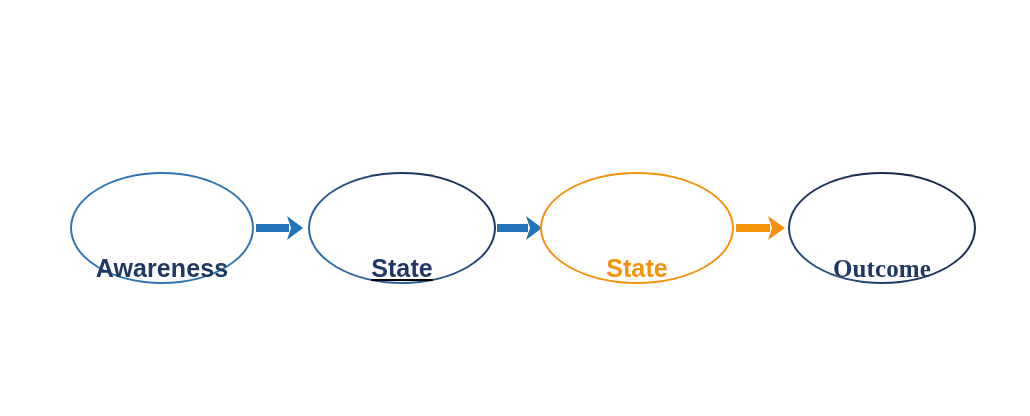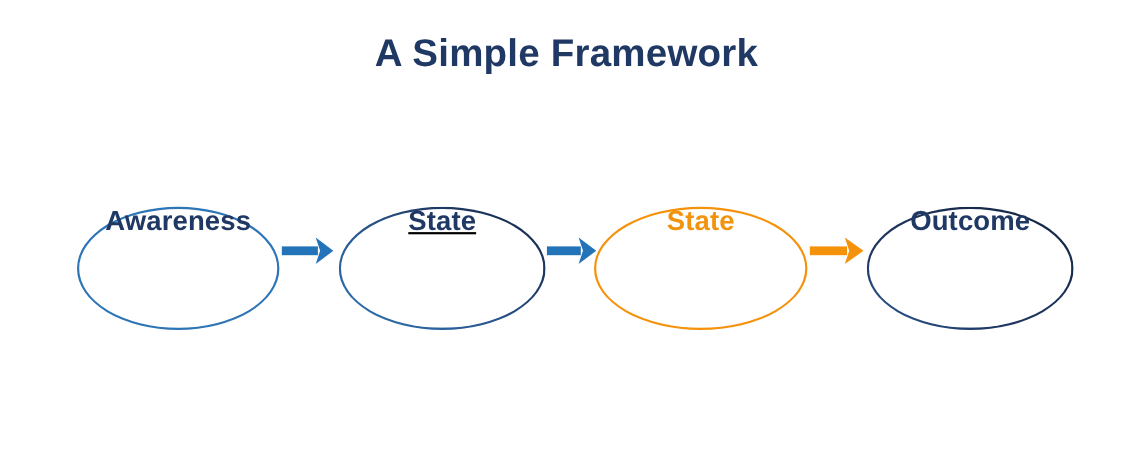--- a/index.html
+++ b/index.html
@@ -39,27 +39,27 @@
   #flow {
     position: absolute;
     left: 0;
     top: 172px;
     width: 1030px;
     height: 112px;
   }
 
   .node {
     position: absolute;
-    top: 16px;
+    top: 0;
     height: 112px;
     box-sizing: border-box;
     border-radius: 50%;
     background: #ffffff;
     display: flex;
-    align-items: flex-start;
+    align-items: flex-end;
     justify-content: center;
   }
 
   .node-label {
     font-size: 25px;
     font-weight: bold;
     letter-spacing: 0.1px;
     white-space: nowrap;
     line-height: 1;
     position: relative;
@@ -96,40 +96,39 @@
 
   
   #node-outcome {
     left: 788px;
     width: 188px;
     border: 2.4px solid transparent;
     background:
       linear-gradient(#ffffff, #ffffff) padding-box,
       linear-gradient(210deg, #12233d 0%, #1b3057 40%, #1f3864 70%, #2a5e97 100%) border-box;
   }
-  #node-outcome .node-label { color: #1f3864; }
+  #node-outcome .node-label { color: #1f3864; font-family: Liberation Serif, serif; }
 
   
   .arrow {
     position: absolute;
     top: 41px;
     height: 30px;
   }
   .arrow svg { display: block; }
 
   #arrow-1 { left: 256px; width: 48px; }
   #arrow-2 { left: 497px; width: 46px; }
   #arrow-3 { left: 736px; width: 50px; }
 </style>
 </head>
 <body>
 
 <div id="canvas">
 
-  <div id="title">A Simple Framework</div>
 
   <div id="flow">
 
     <div class="node" id="node-awareness">
       <span class="node-label">Awareness</span>
     </div>
 
     <div class="arrow" id="arrow-1">
       <svg width="48" height="30" viewBox="0 0 48 30" xmlns="http://www.w3.org/2000/svg" aria-hidden="true">
         <rect x="0" y="11" width="33" height="8" fill="#2273b8"></rect>

